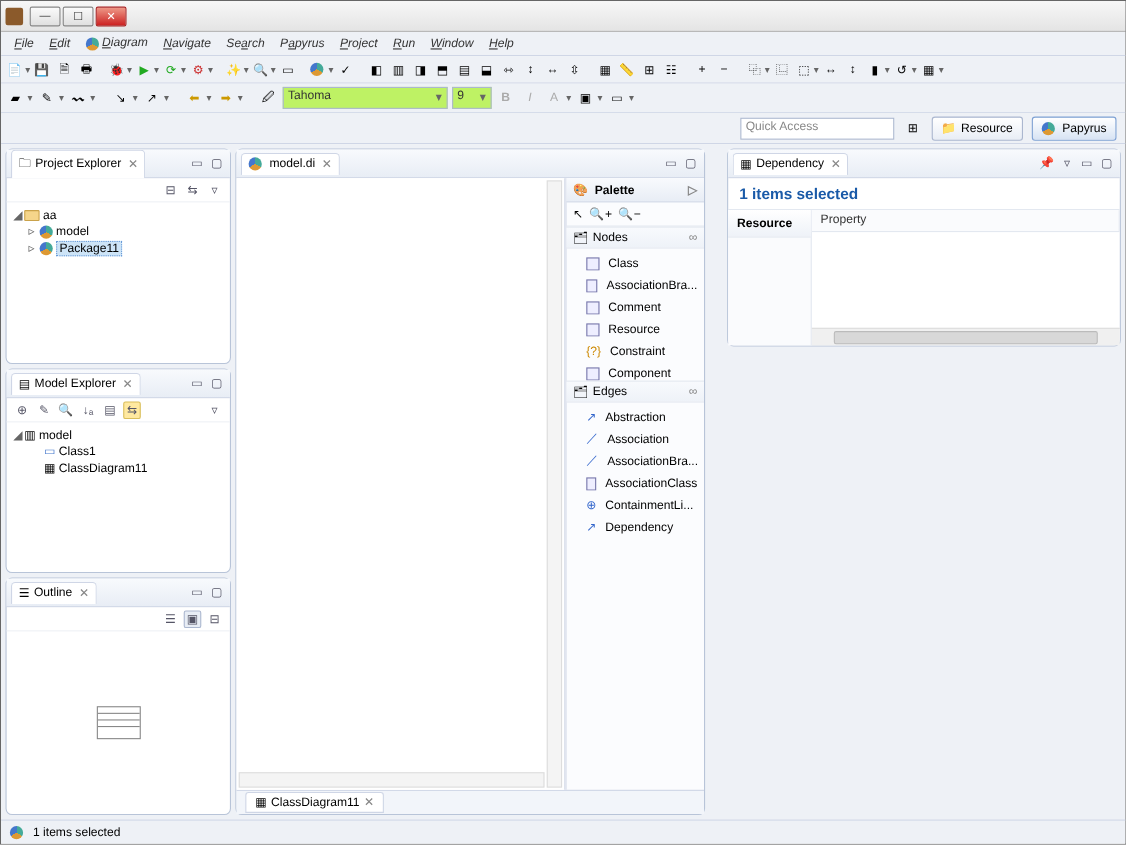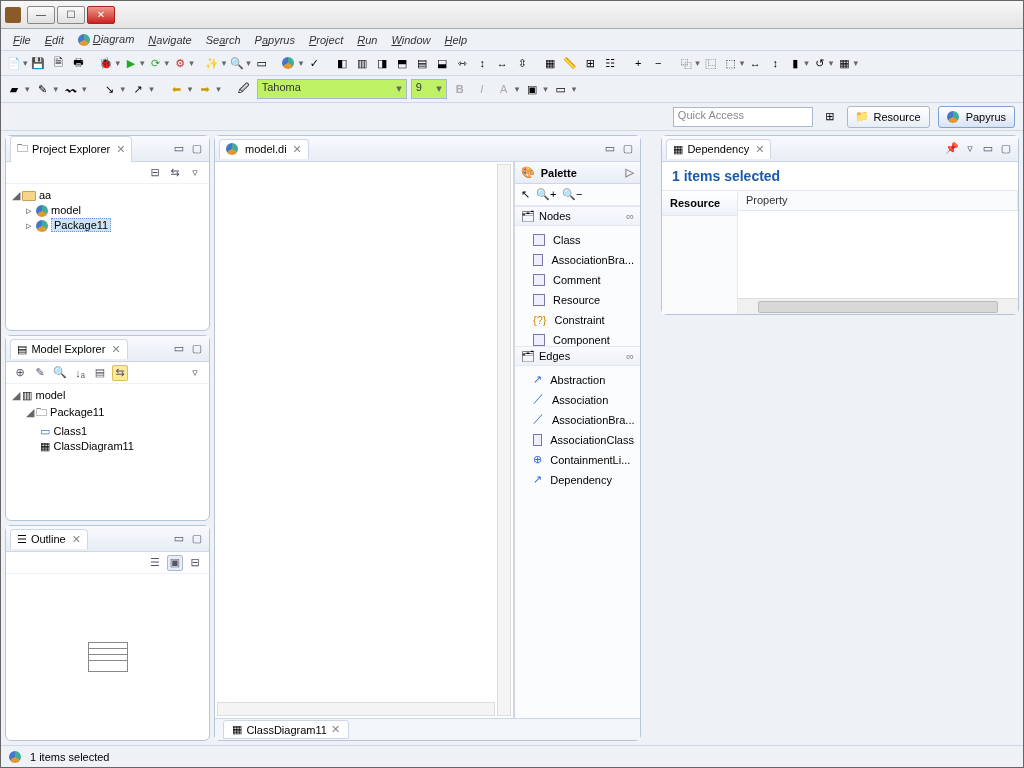--- a/index.html
+++ b/index.html
@@ -258,21 +258,20 @@
           <span class="vbtn">✎</span>
           <span class="vbtn">🔍</span>
           <span class="vbtn">↓ₐ</span>
           <span class="vbtn">▤</span>
           <span class="vbtn" style="background:#ffe9a0;border:1px solid #d9be5b;border-radius:2px;">⇆</span>
           <span class="vbtn" style="margin-left:auto;">▿</span>
         </div>
         <div class="view-body tree">
           <ul>
             <li><span class="twisty">◢</span><span>▥</span> <span>model</span></li>
-            <li class="indent1"><span class="twisty">◢</span><span>🗀</span> <span>Package11</span></li>
             <li class="indent2"><span style="color:#47c">▭</span> <span>Class1</span></li>
             <li class="indent2"><span>▦</span> <span>ClassDiagram11</span></li>
           </ul>
         </div>
       </div>
 
       <div class="view" style="flex:1;">
         <div class="view-tabbar">
           <div class="view-tab">
             <span>☰</span>

